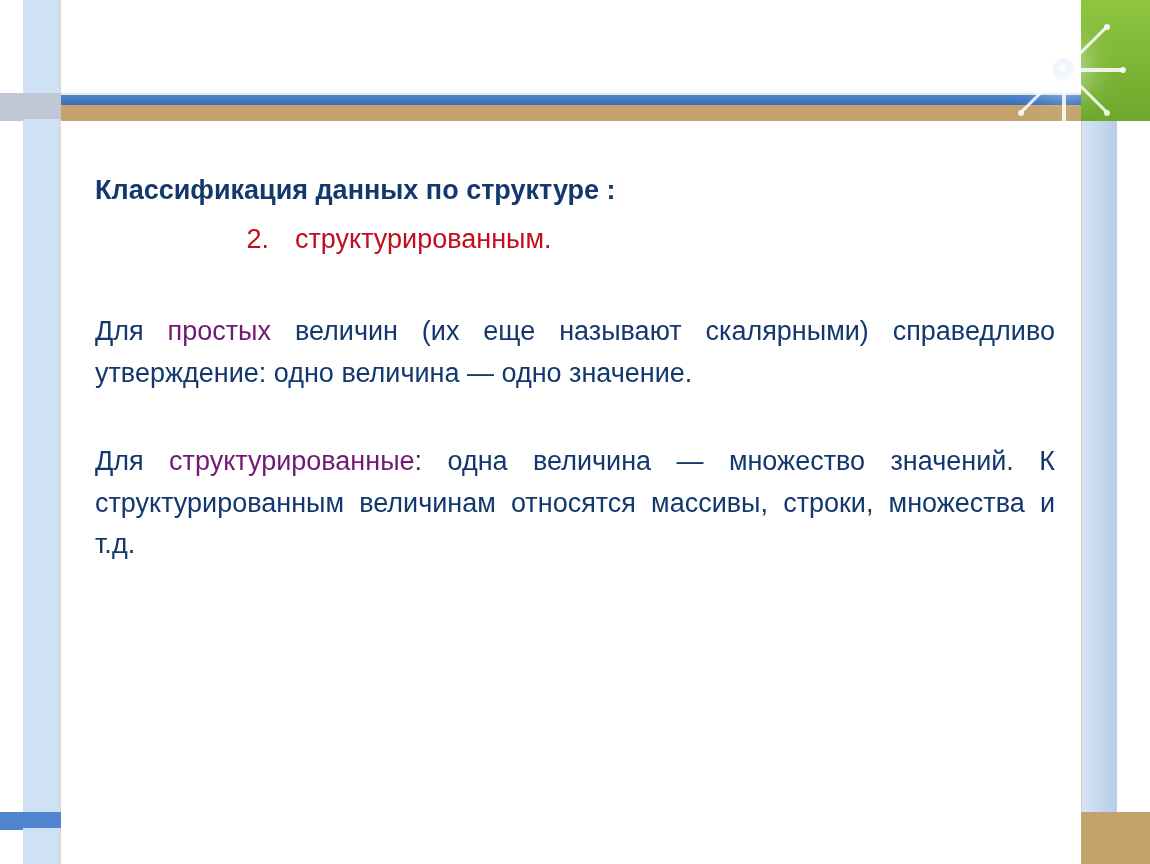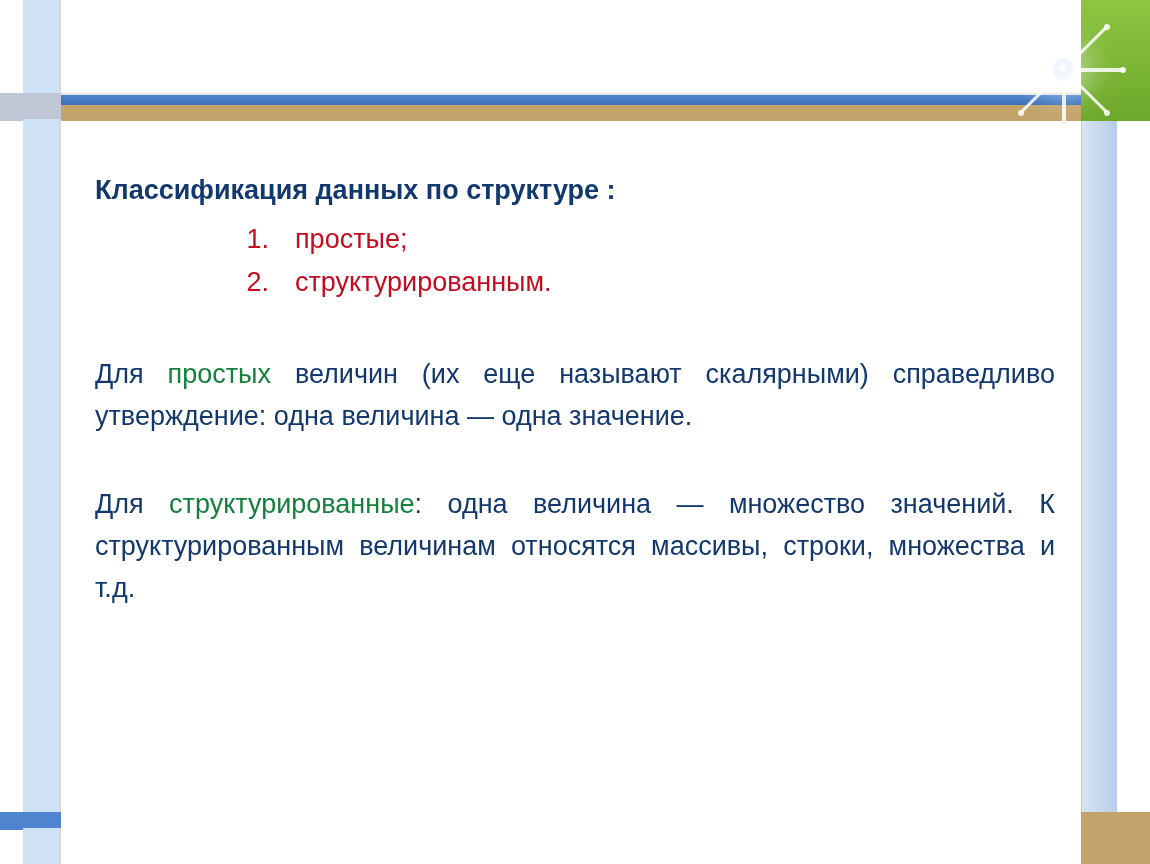--- a/index.html
+++ b/index.html
@@ -68,21 +68,21 @@
     list-style: none;
     margin: 0 0 50px 0;
   }
   .content ol li {
     color: #c40c1f;
     font-size: 27px;
     line-height: 1.6;
   }
   .content ol li .num { display: inline-block; width: 200px; text-align: right; padding-right: 26px; }
   .para { text-align: justify; margin-bottom: 46px; color: #13386e; }
-  .red { color: #15803d; }
+  .red { color: #701a75; }
 </style>
 </head>
 <body>
 
 <div class="slide">
 
   <div class="deco left-strip-top"></div>
   <div class="deco left-strip-gap"></div>
   <div class="deco left-strip-mid"></div>
   <div class="deco left-strip-bot1"></div>
@@ -111,29 +111,26 @@
     <div class="dot" style="left:100px; top:14px;"></div>
     <div class="dot" style="left:14px; top:100px;"></div>
     <div class="dot" style="left:100px; top:100px;"></div>
   </div>
 
   <div class="content">
     <p class="heading">Классификация данных по структуре :</p>
 
     <ol>
       <li>
-        <span class="num">1.</span><span>простые;</span>
-      </li>
-      <li>
         <span class="num">2.</span><span>структурированным.</span>
       </li>
     </ol>
 
     <p class="para">
-      <span>Для </span><span class="red">простых</span><span> величин (их еще называют скалярными) справедливо утверждение: одна величина — одна значение.</span>
+      <span>Для </span><span class="red">простых</span><span> величин (их еще называют скалярными) справедливо утверждение: одно величина — одно значение.</span>
     </p>
 
     <p class="para">
       <span>Для </span><span class="red">структурированные</span><span>: одна величина — множество значений. К структурированным величинам относятся массивы, строки, множества и т.д.</span>
     </p>
   </div>
 
 </div>
 
 </body></html>

